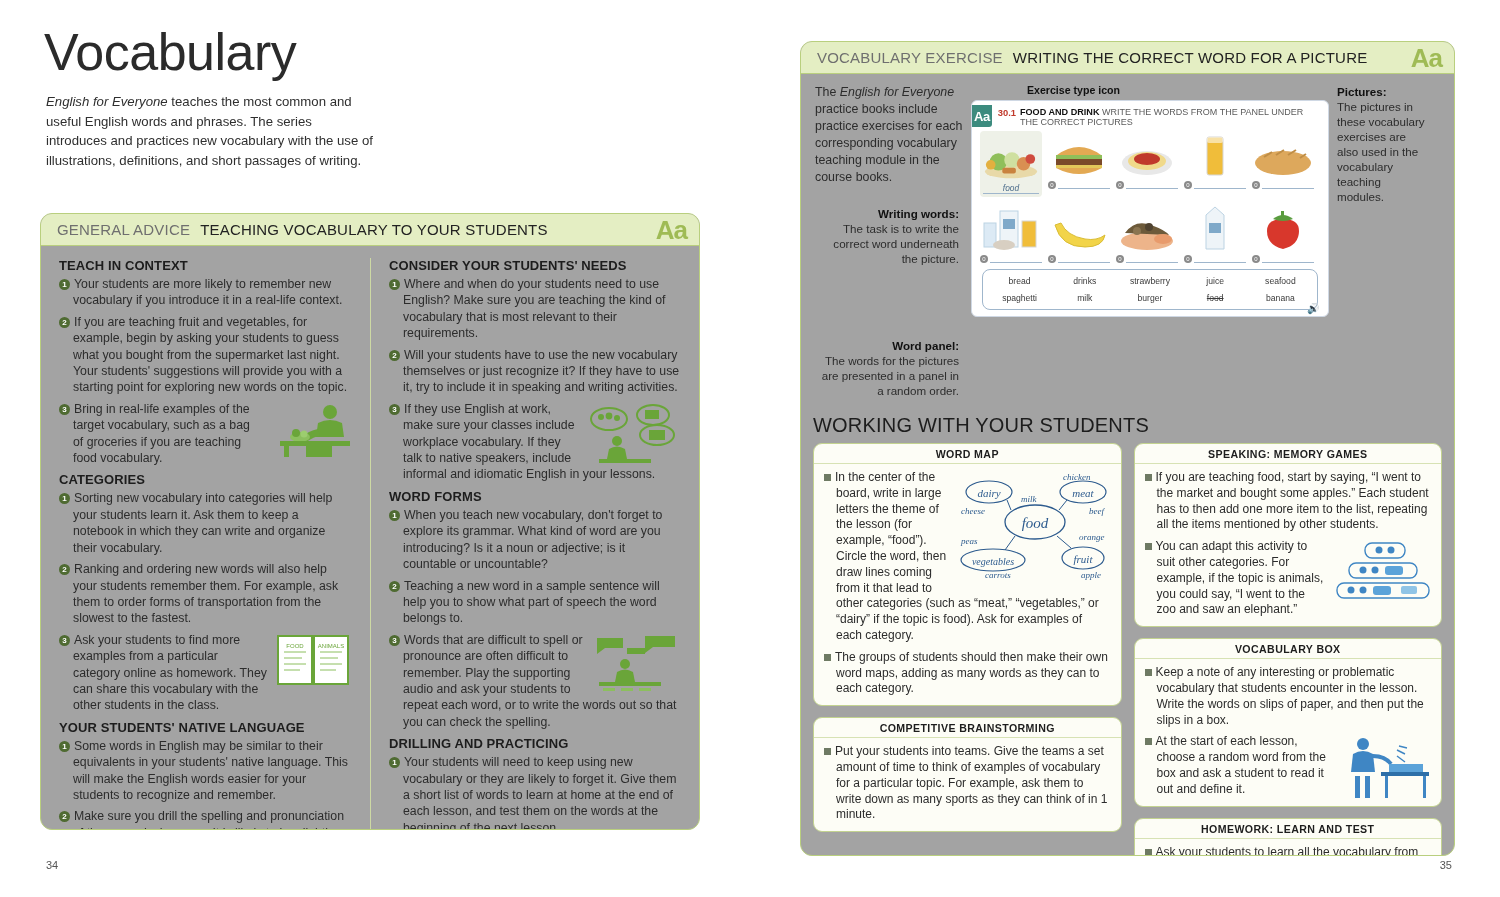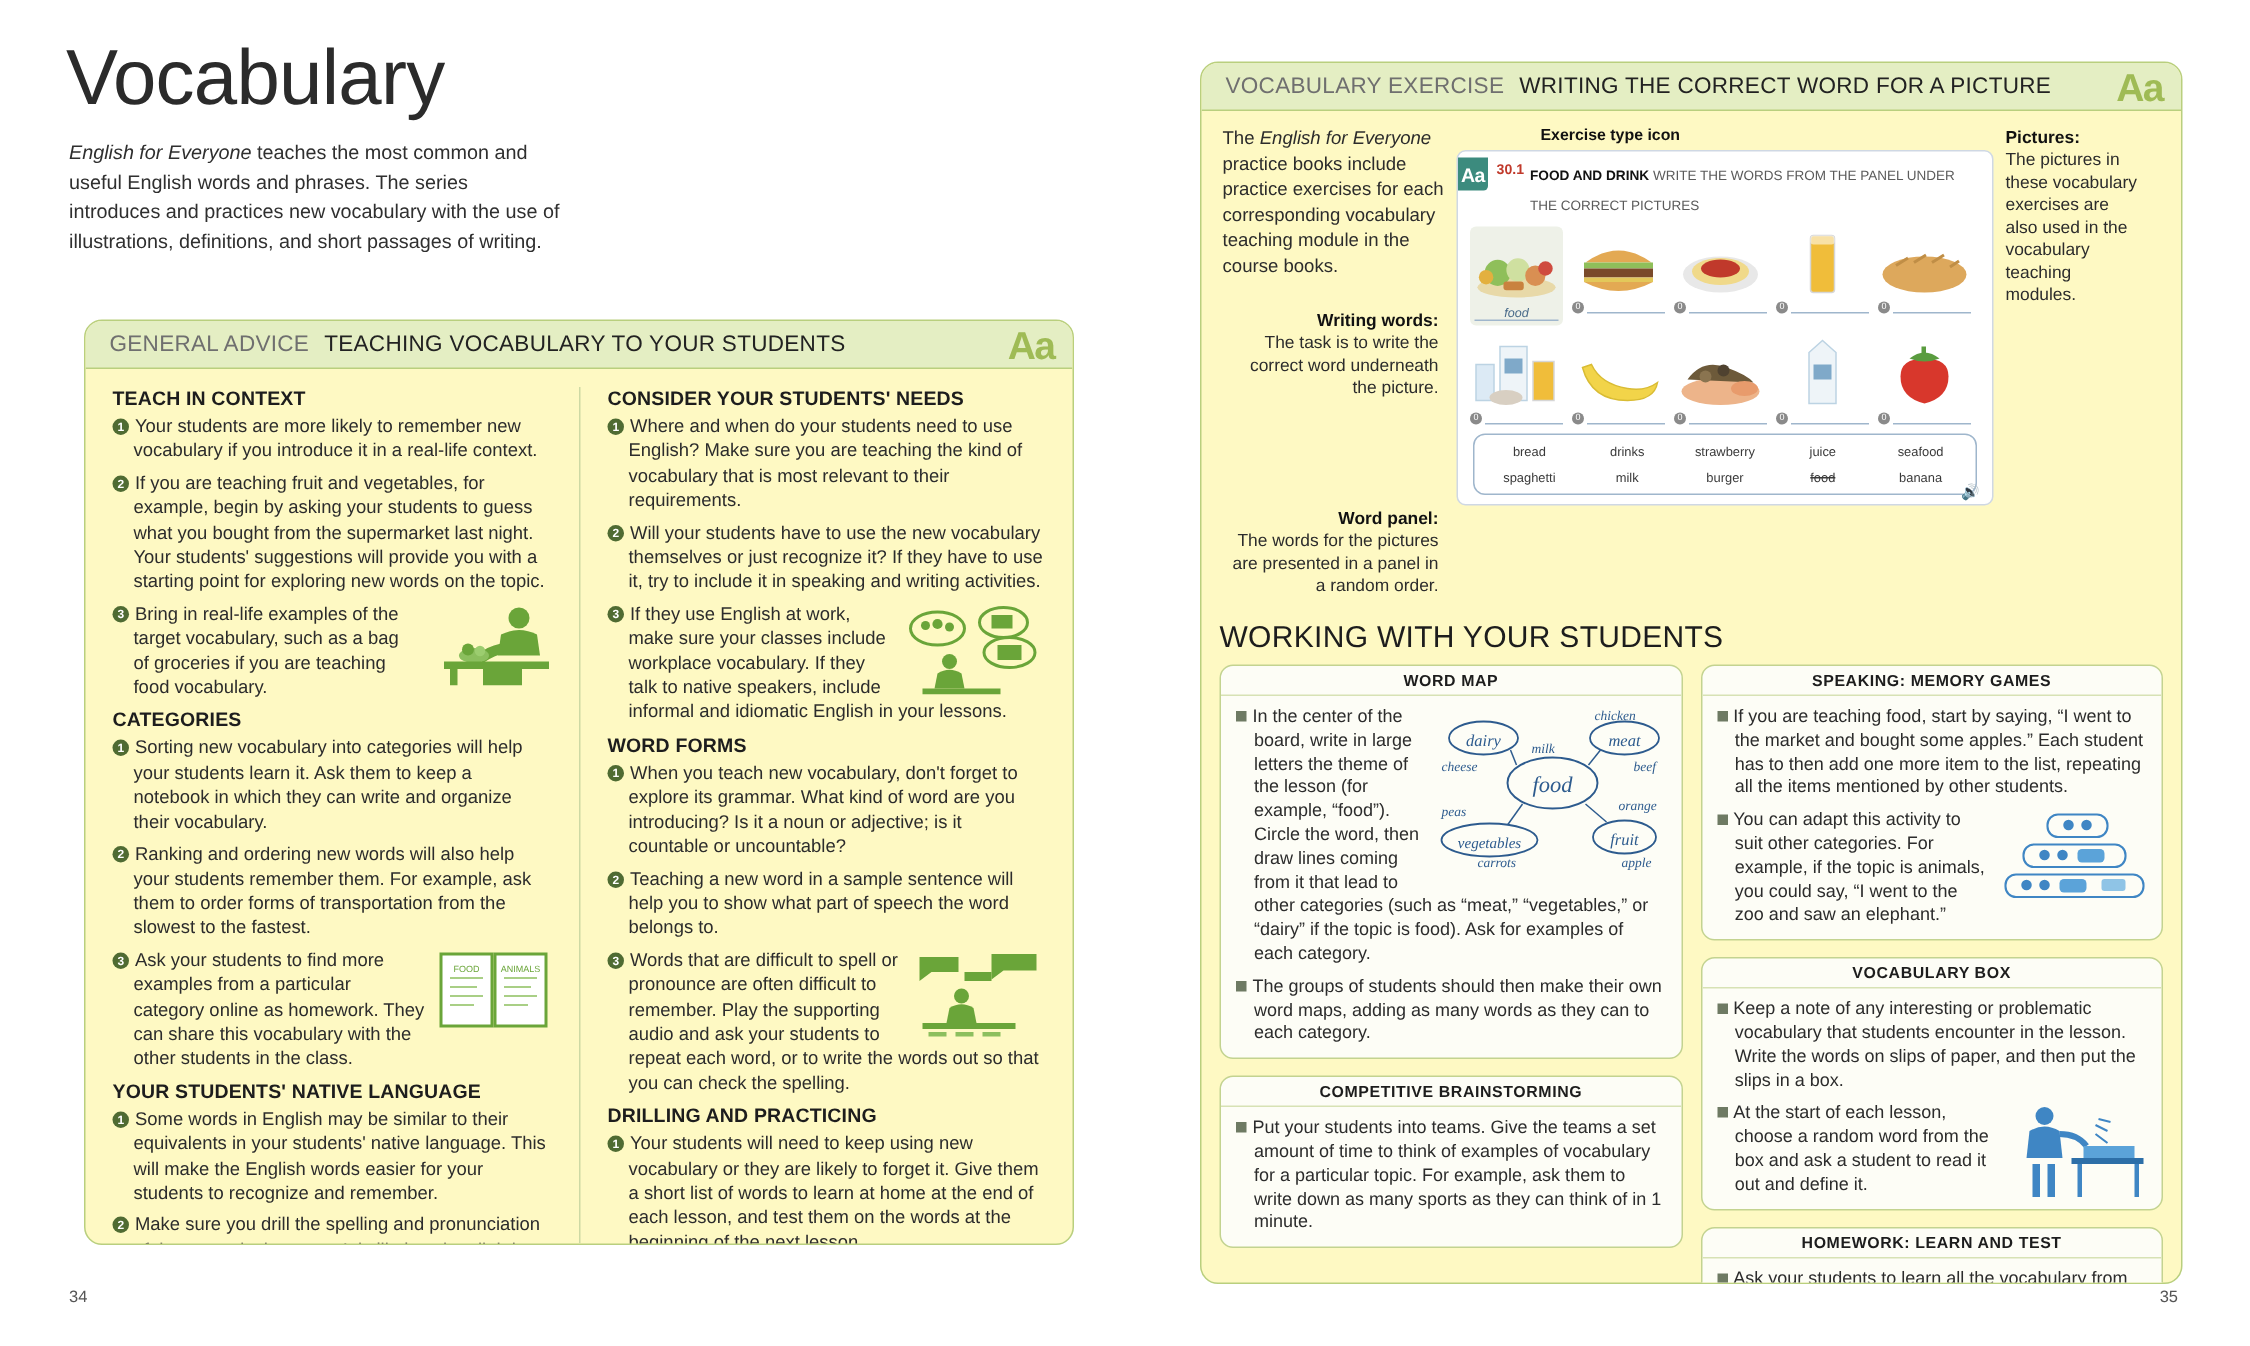--- a/index.html
+++ b/index.html
@@ -25,21 +25,21 @@
     position: absolute; left: 46px; top: 92px; width: 330px;
     font-size: 13.2px; line-height: 19.5px; color: #2f2f2f;
   }
   .intro i { font-style: italic; }
 
   
   .green-panel {
     position: absolute;
     border: 1.5px solid #b9cf7e;
     border-radius: 12px;
-    background: #fef9c3;
+    background: #a3a3a3;
     overflow: hidden;
   }
   .panel-head {
     background: #e4eec3;
     border-bottom: 1.5px solid #b9cf7e;
     display: flex; align-items: center;
     padding: 0 12px 0 16px;
     height: 32px;
   }
   .panel-head .eyebrow {
@@ -99,21 +99,21 @@
     border: 1px solid #cfd8e4; border-radius: 6px; background: #fff;
     width: 358px; position: relative; padding-bottom: 6px;
   }
   .ex-mock-head { display: flex; align-items: flex-start; padding: 4px 6px 2px 0; }
   .aa-chip {
     background: #3c8b7e; color: #fff; font-weight: bold; font-size: 13px;
     width: 26px; height: 22px; display: flex; align-items: center;
     justify-content: center; border-radius: 0 0 3px 0; letter-spacing: -.5px;
   }
   .ex-num { color:#c0392b; font-size: 9.4px; font-weight: 600; margin: 2px 4px 0 6px; }
-  .ex-instr { font-size: 9px; line-height: 20px; color: #5b5b5b; margin-top: 2px; }
+  .ex-instr { font-size: 9px; line-height: 10px; color: #5b5b5b; margin-top: 2px; }
   .ex-instr b { color: #111; font-size: 9.1px; }
   .pic-row { display: flex; padding: 2px 8px 0 8px; gap: 6px; }
   .pic-cell { width: 62px; }
   .pic-box { height: 46px; display: flex; align-items: flex-end; justify-content: center; }
   .ans-line { display: flex; align-items: center; gap: 2px; margin-top: 3px; }
   .ans-num {
     width: 8px; height: 8px; border-radius: 50%; background: #8a8a8a;
     color: #fff; font-size: 6px; line-height: 8px; text-align: center;
   }
   .ans-rule { flex: 1; border-bottom: 1px solid #9fb6cc; height: 9px; }
@@ -162,21 +162,21 @@
 <div class="spread">
 
   <div class="page page-left">
 
     <div class="book-title">Vocabulary</div>
 
     <div class="intro">
       <i>English for Everyone</i><span> teaches the most common and useful English words and phrases. The series introduces and practices new vocabulary with the use of illustrations, definitions, and short passages of writing.</span>
     </div>
 
-    <div class="green-panel" style="left:56px; top:213px; width:660px; height:617px;">
+    <div class="green-panel" style="left:40px; top:213px; width:660px; height:617px;">
 
       <div class="panel-head">
         <span class="eyebrow">GENERAL ADVICE</span>
         <span class="maintitle">TEACHING VOCABULARY TO YOUR STUDENTS</span>
         <span class="aa-badge">Aa</span>
       </div>
 
       <div class="advice-body">
 
         <div class="advice-col">

